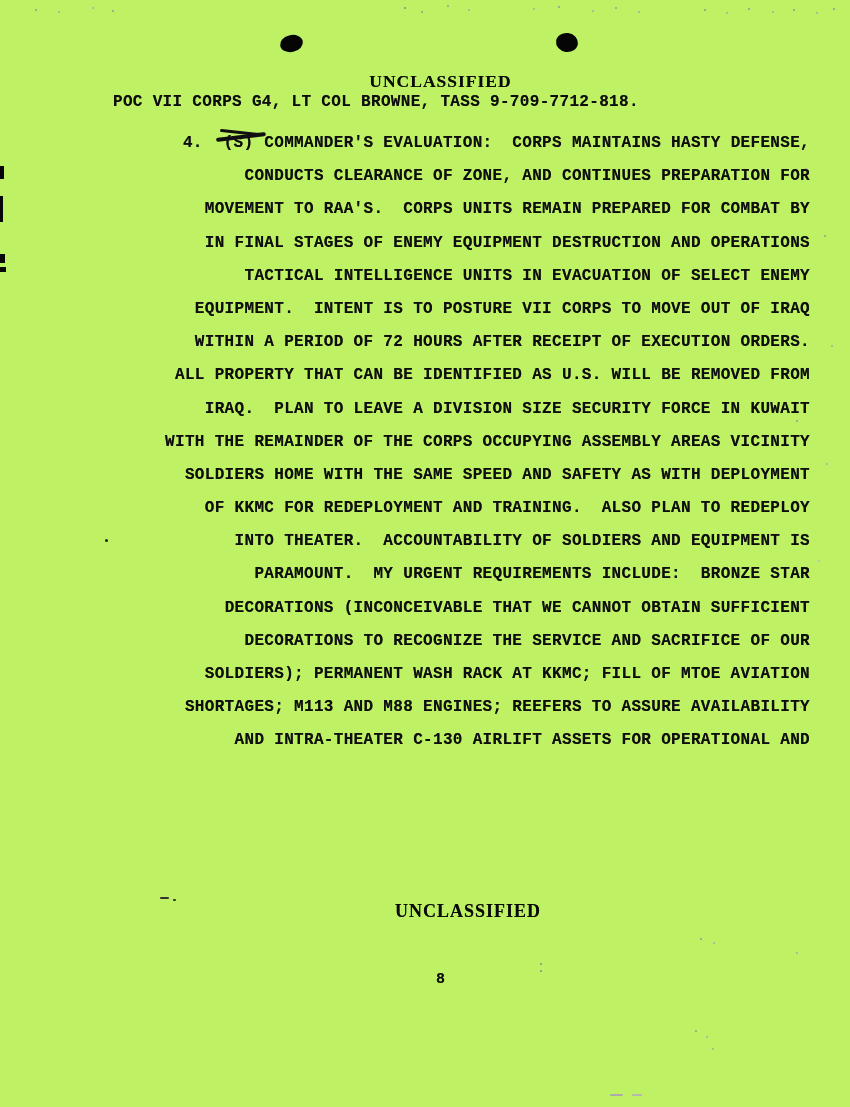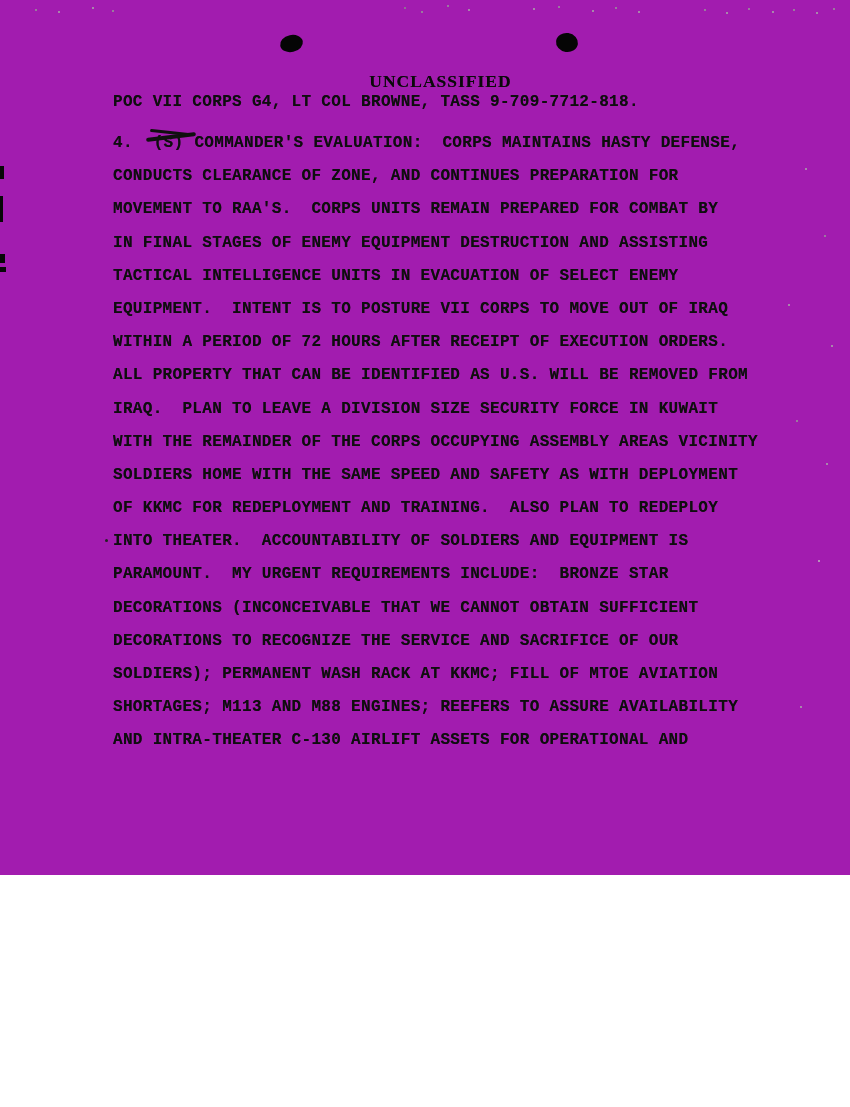--- a/index.html
+++ b/index.html
@@ -1,38 +1,38 @@
 <!DOCTYPE html>
 <html><head>
 <meta charset="utf-8">
 <style>
   * { margin:0; padding:0; box-sizing:border-box; }
   html,body { background:#ffffff; }
   .page {
-    position:relative; width:850px; height:875px;
-    background:#a21caf; overflow:hidden;
+    position:relative; width:850px; height:1107px;
+    background:#bef264; overflow:hidden;
     font-family:"Liberation Mono","DejaVu Sans Mono",monospace;
     color:#0e0e0e;
     text-shadow:0 0 0.5px rgba(10,10,10,0.55);
   }
   .classification {
     position:absolute; left:113px; width:655px; text-align:center;
     font-family:"Liberation Serif","DejaVu Serif",serif;
     font-weight:bold; font-size:17.5px; letter-spacing:1px; color:#0a0a0a;
   }
   .header-cls { top:71px; }
   .footer-cls { top:901px; width:710px; font-size:18px; }
   .poc {
     position:absolute; top:93px; left:113px;
     font-size:16px; font-weight:bold; letter-spacing:0.32px; white-space:pre;
   }
   .doc-body { position:absolute; top:127px; left:113px; right:40px; }
   .line {
     white-space:pre; font-size:16px; font-weight:bold;
-    letter-spacing:0.32px; line-height:33.2px; height:33.2px;
+    letter-spacing:0.32px; line-height:33.2px; height:33.2px;text-align:right;
   }
   .struck { position:relative; display:inline-block; padding:0 1px; }
   .struck::before, .struck::after {
     content:""; position:absolute; background:#101010; border-radius:2px;
   }
   .struck::before { left:-7px; right:-11px; top:8px; height:4px; transform:rotate(-7deg); }
   .struck::after  { left:-3px; right:-5px;  top:4px; height:3px; transform:rotate(6deg); }
   .pageno {
     position:absolute; top:971px; left:113px; width:655px; text-align:center;
     font-size:15px; font-weight:bold;
@@ -87,21 +87,21 @@
   <div class="dash dsh4"></div>
 
   <div class="classification header-cls">UNCLASSIFIED</div>
 
   <div class="poc">POC VII CORPS G4, LT COL BROWNE, TASS 9-709-7712-818.</div>
 
   <div class="doc-body">
     <div class="line"><span>4.</span><span>  </span><span class="struck">(S)</span><span> </span><span>COMMANDER'S EVALUATION:  CORPS MAINTAINS HASTY DEFENSE,</span></div>
     <div class="line">CONDUCTS CLEARANCE OF ZONE, AND CONTINUES PREPARATION FOR</div>
     <div class="line">MOVEMENT TO RAA'S.  CORPS UNITS REMAIN PREPARED FOR COMBAT BY</div>
-    <div class="line">IN FINAL STAGES OF ENEMY EQUIPMENT DESTRUCTION AND ASSISTING</div>
+    <div class="line">IN FINAL STAGES OF ENEMY EQUIPMENT DESTRUCTION AND OPERATIONS</div>
     <div class="line">TACTICAL INTELLIGENCE UNITS IN EVACUATION OF SELECT ENEMY</div>
     <div class="line">EQUIPMENT.  INTENT IS TO POSTURE VII CORPS TO MOVE OUT OF IRAQ</div>
     <div class="line">WITHIN A PERIOD OF 72 HOURS AFTER RECEIPT OF EXECUTION ORDERS.</div>
     <div class="line">ALL PROPERTY THAT CAN BE IDENTIFIED AS U.S. WILL BE REMOVED FROM</div>
     <div class="line">IRAQ.  PLAN TO LEAVE A DIVISION SIZE SECURITY FORCE IN KUWAIT</div>
     <div class="line">WITH THE REMAINDER OF THE CORPS OCCUPYING ASSEMBLY AREAS VICINITY</div>
     <div class="line">SOLDIERS HOME WITH THE SAME SPEED AND SAFETY AS WITH DEPLOYMENT</div>
     <div class="line">OF KKMC FOR REDEPLOYMENT AND TRAINING.  ALSO PLAN TO REDEPLOY</div>
     <div class="line">INTO THEATER.  ACCOUNTABILITY OF SOLDIERS AND EQUIPMENT IS</div>
     <div class="line">PARAMOUNT.  MY URGENT REQUIREMENTS INCLUDE:  BRONZE STAR</div>

